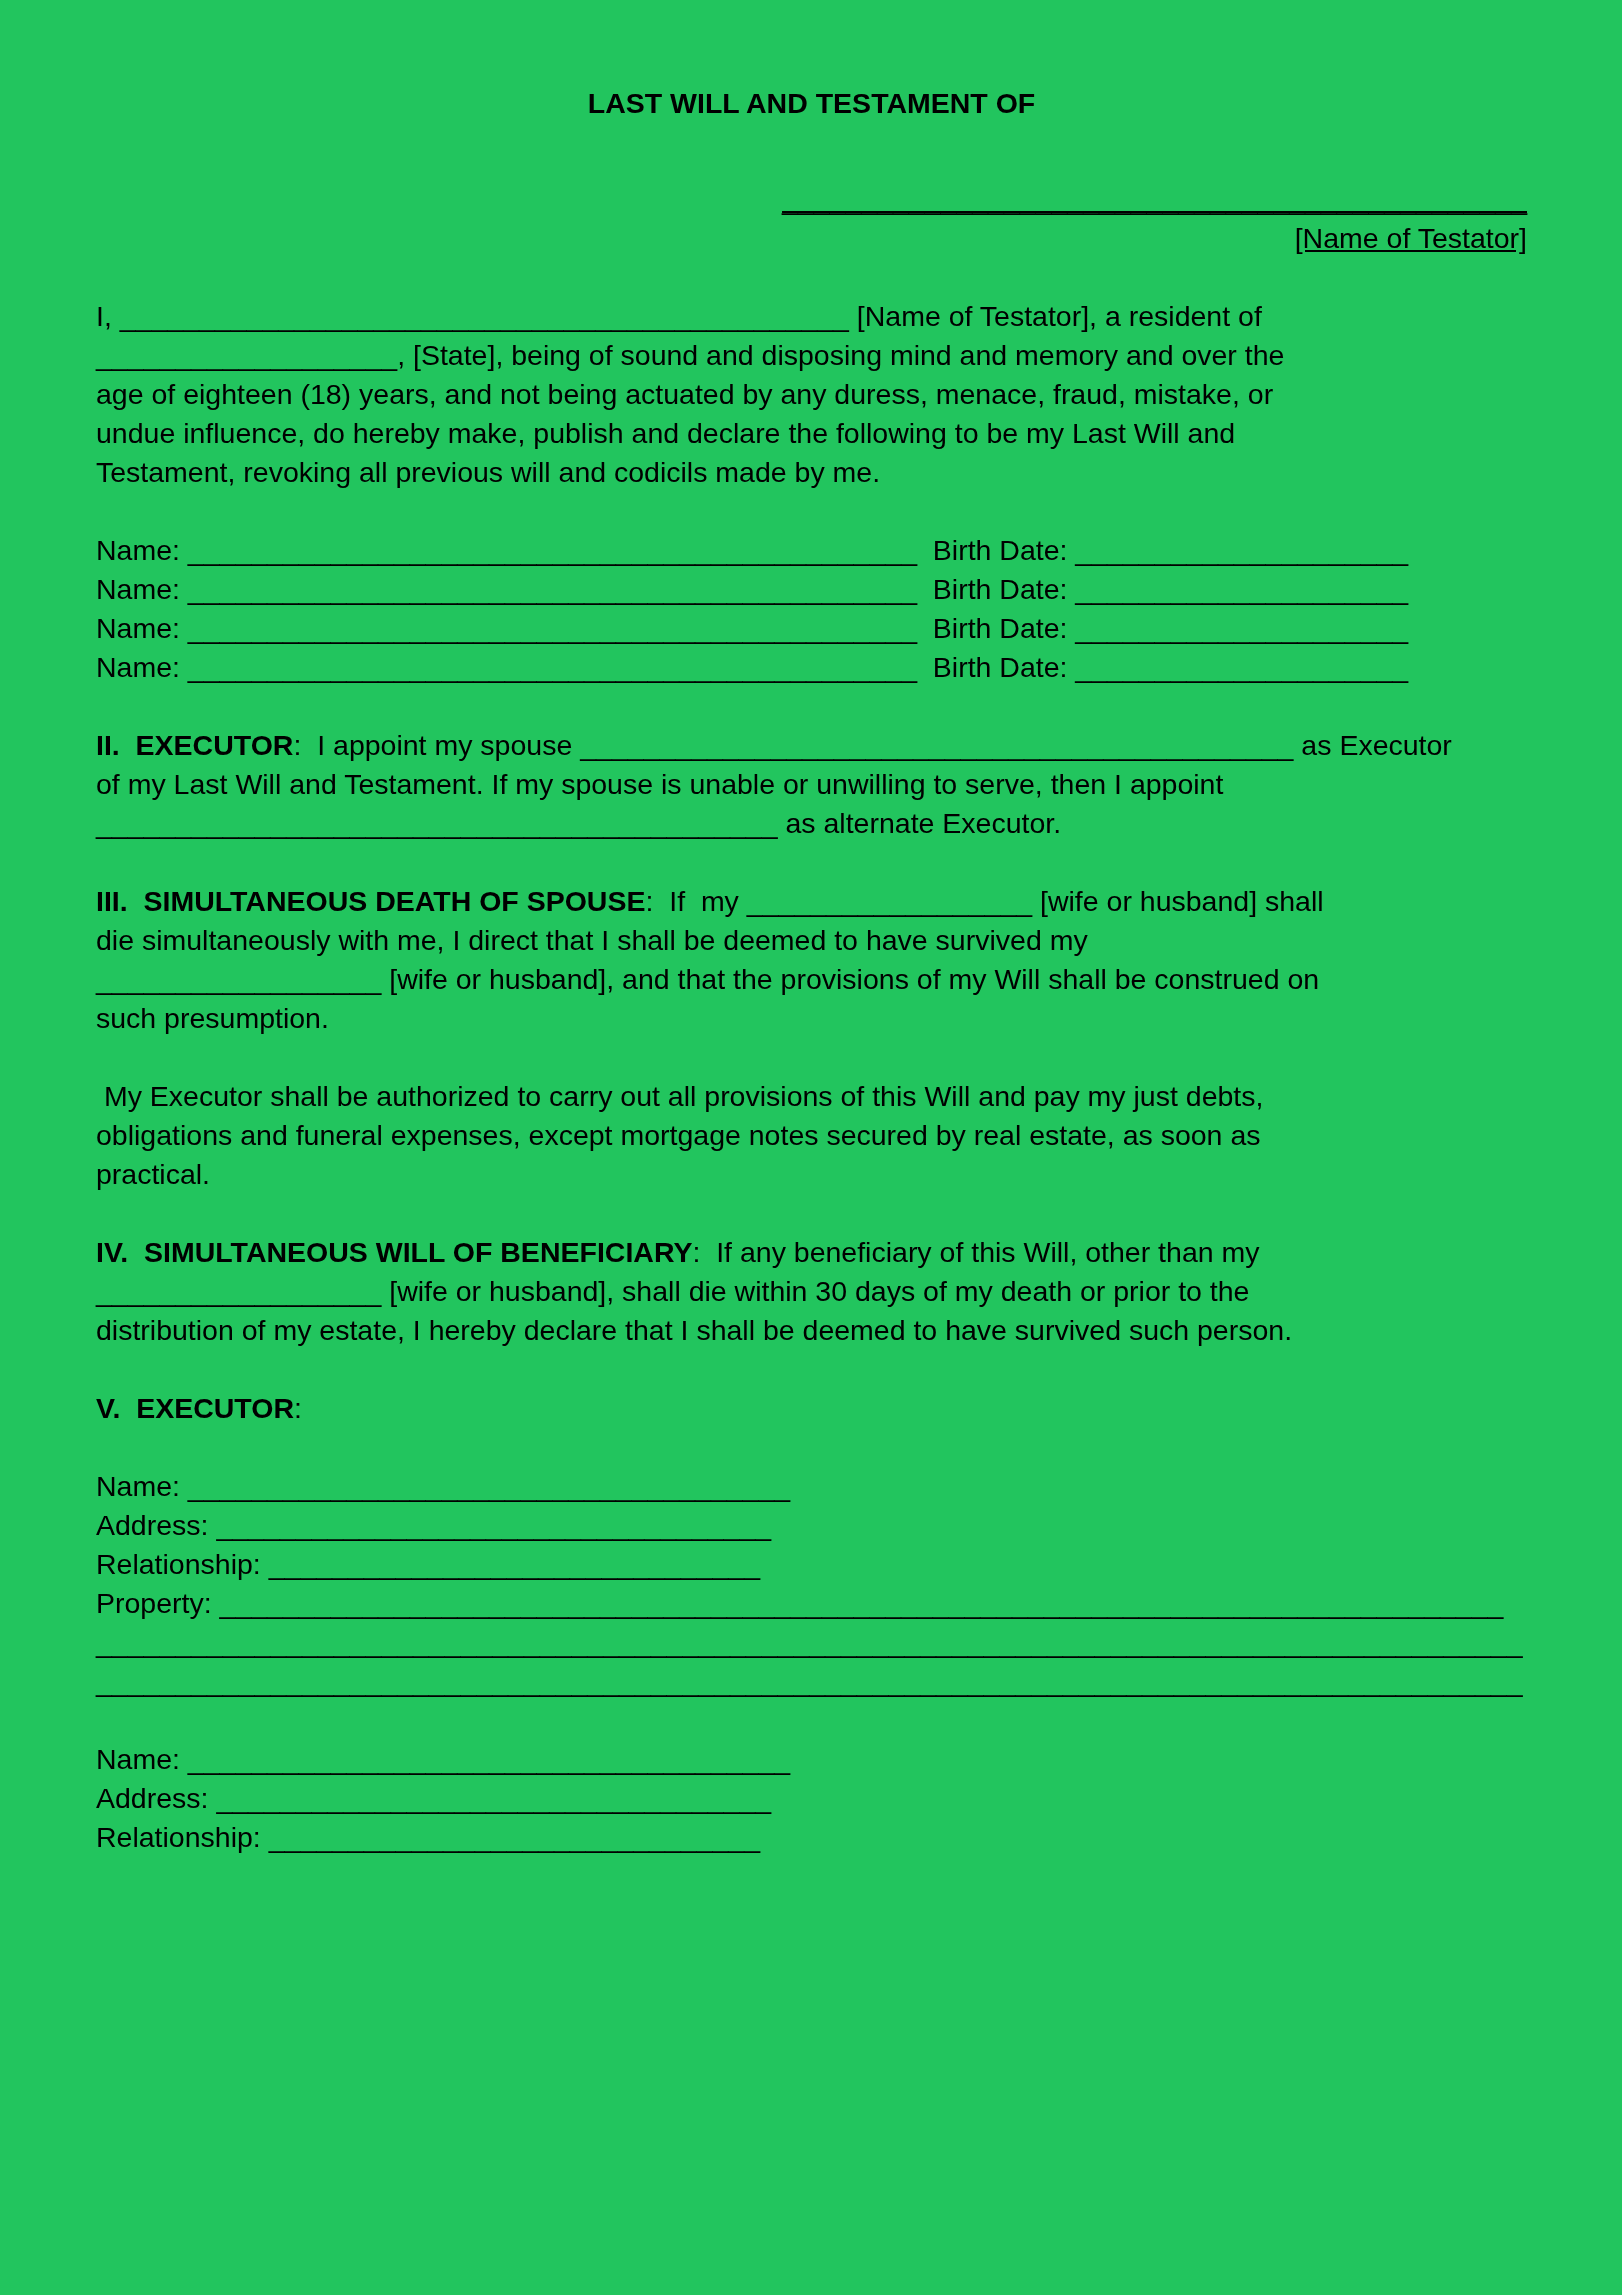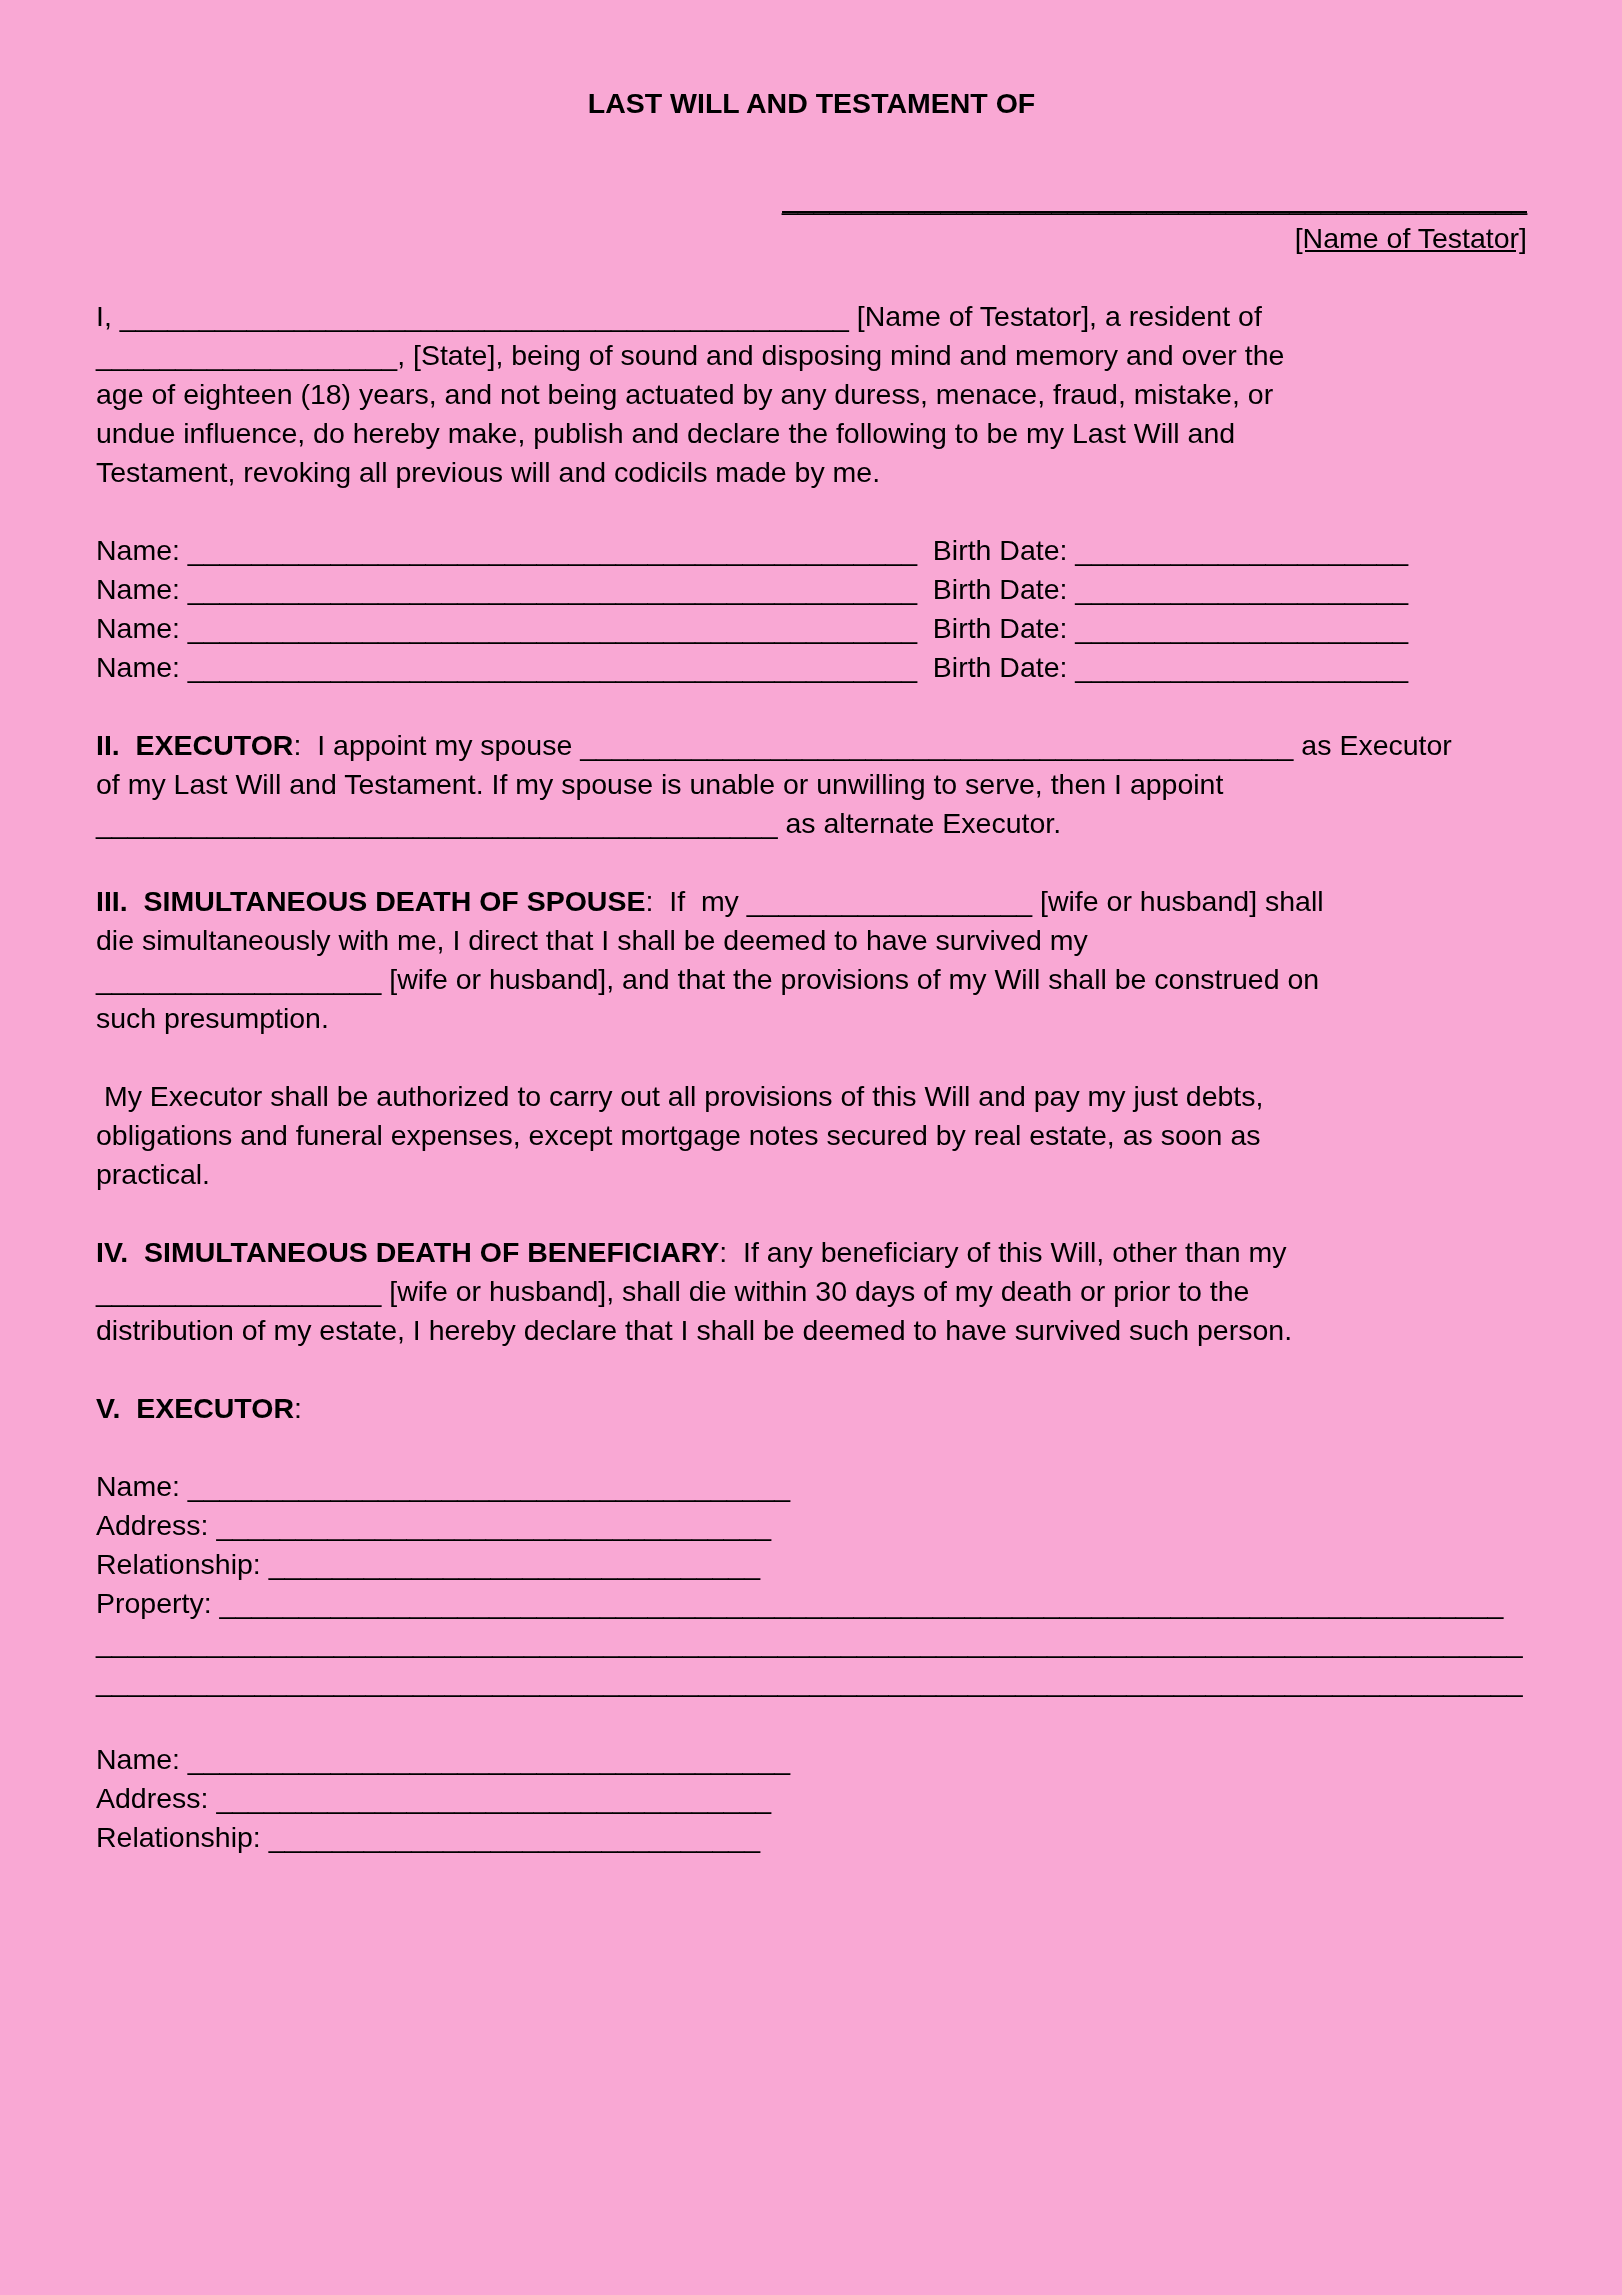--- a/index.html
+++ b/index.html
@@ -5,21 +5,21 @@
   * { box-sizing: border-box; }
   html, body {
     margin: 0;
     padding: 0;
     background: #ffffff;
   }
   .page {
     width: 1623px;
     height: 2296px;
     padding: 84px 96px 37px 96px;
-    background: #f9a8d4;
+    background: #22c55e;
     color: #000000;
     font-family: "Liberation Sans", "DejaVu Sans", sans-serif;
     font-size: 28.5px;
     line-height: 39px;
     overflow: hidden;
   }
   .title {
     font-weight: 700;
     text-align: center;
     white-space: pre;
@@ -70,21 +70,21 @@
 
   <p class="para"><b>III.  SIMULTANEOUS DEATH OF SPOUSE</b><span>:  If  my __________________ [wife or husband] shall
 die simultaneously with me, I direct that I shall be deemed to have survived my
 __________________ [wife or husband], and that the provisions of my Will shall be construed on
 such presumption.</span></p>
 
   <p class="para"> My Executor shall be authorized to carry out all provisions of this Will and pay my just debts,
 obligations and funeral expenses, except mortgage notes secured by real estate, as soon as
 practical.</p>
 
-  <p class="para"><b>IV.  SIMULTANEOUS DEATH OF BENEFICIARY</b><span>:  If any beneficiary of this Will, other than my
+  <p class="para"><b>IV.  SIMULTANEOUS WILL OF BENEFICIARY</b><span>:  If any beneficiary of this Will, other than my
 __________________ [wife or husband], shall die within 30 days of my death or prior to the
 distribution of my estate, I hereby declare that I shall be deemed to have survived such person.</span></p>
 
   <p class="para"><b>V.  EXECUTOR</b><span>:</span></p>
 
 
   <div class="para"><div class="line">Name: ______________________________________</div><div class="line">Address: ___________________________________</div><div class="line">Relationship: _______________________________</div><div class="line">Property: _________________________________________________________________________________</div><div class="line">__________________________________________________________________________________________</div><div class="line">__________________________________________________________________________________________</div></div>
 
   <div class="para"><div class="line">Name: ______________________________________</div><div class="line">Address: ___________________________________</div><div class="line">Relationship: _______________________________</div></div>
 

